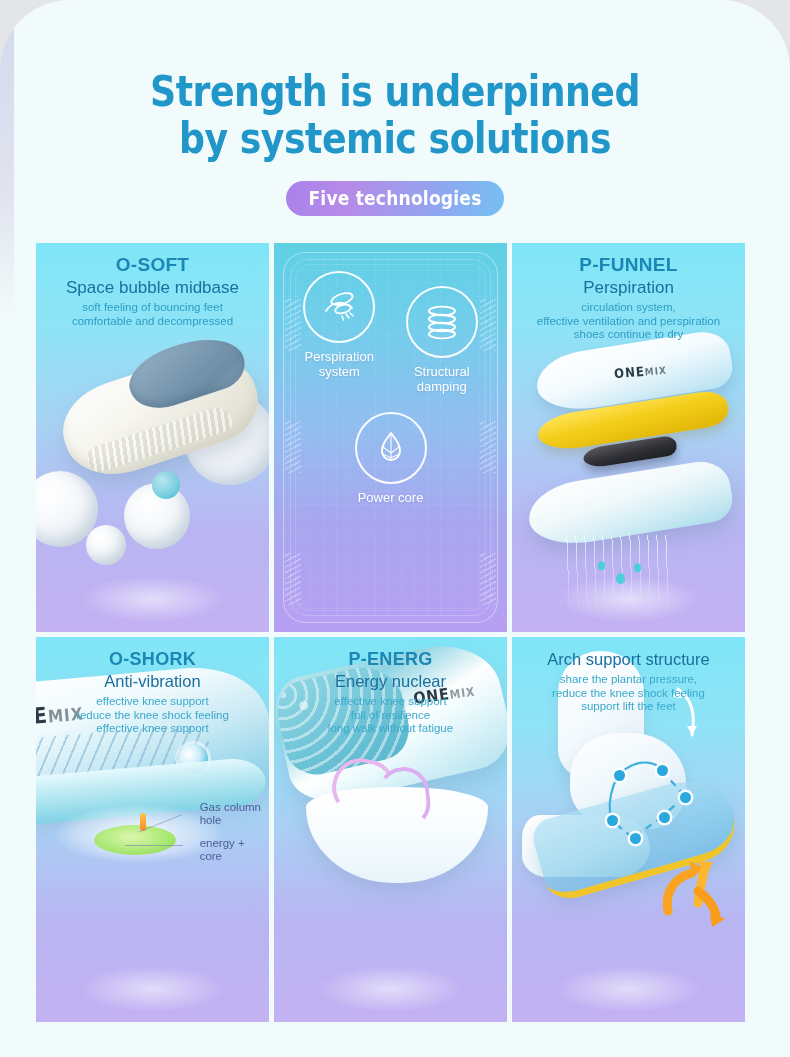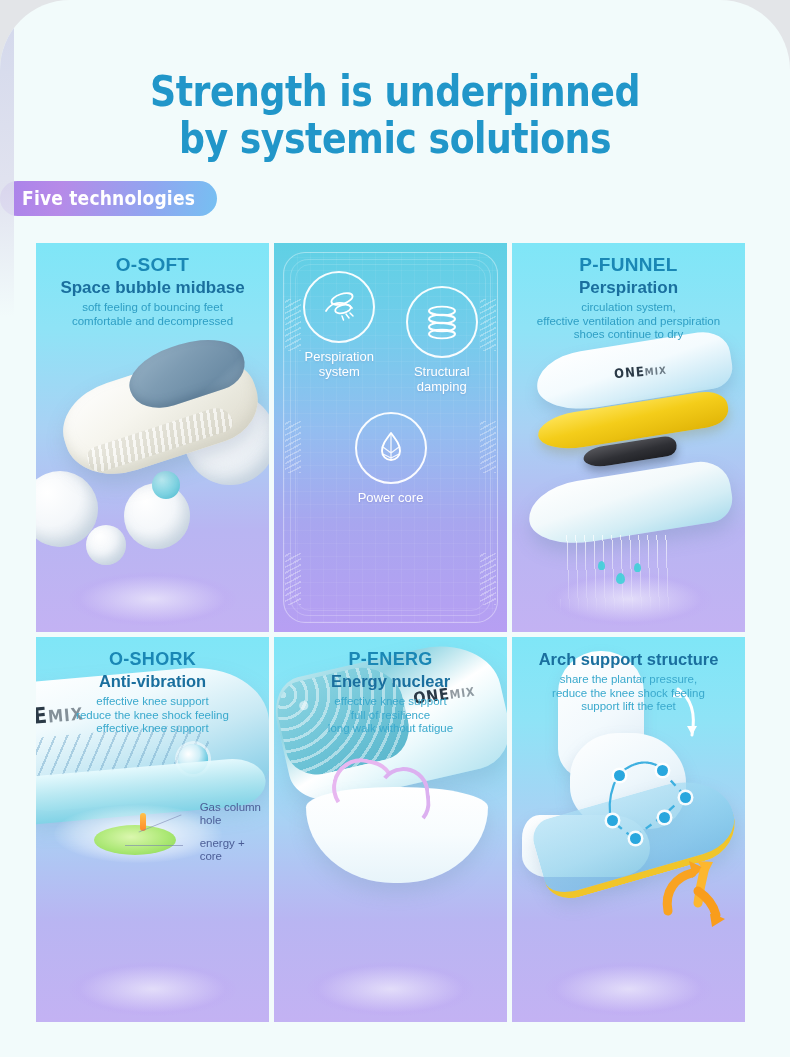--- a/index.html
+++ b/index.html
@@ -27,21 +27,21 @@
   .title {
     color: #2196c9;
     font-size: 42px;
     font-weight: 700;
     line-height: 47px;
     letter-spacing: -0.5px;
     font-stretch: condensed;
     font-family: "DejaVu Sans Condensed","Liberation Sans Narrow","Liberation Sans", sans-serif;
     transform: scaleX(0.96);
   }
-  .badge-wrap { margin-top: 19px; display:flex; }
+  .badge-wrap { margin-top: 19px; display:flex; justify-content:center; }
   .badge {
     display:inline-block;
     padding: 6px 22px 7px;
     border-radius: 20px;
     background: linear-gradient(100deg,#a982ea 0%,#b68ae8 28%,#8fa6f0 70%,#76c0f2 100%);
     color: #ffffff;
     font-size: 19px;
     font-weight: 700;
     letter-spacing: .2px;
     font-family: "DejaVu Sans Condensed","Liberation Sans Narrow","Liberation Sans", sans-serif;
@@ -59,21 +59,21 @@
   .panel {
     position: relative;
     overflow: hidden;
     background: linear-gradient(180deg,#7fe6f7 0%,#8fe3f6 22%,#a9d1f4 48%,#b9b5f2 74%,#c3b2f3 100%);
   }
   .panel .hd { position:relative; z-index:4; padding-top: 11px; text-align:center; }
   .code {
     color:#1a87b5; font-size:19px; font-weight:700; letter-spacing:.3px; line-height:22px;
   }
   .name {
-    color:#1a6f9e; font-size:17px; font-weight:700; line-height:21px; margin-top:1px;
+    color:#1a6f9e; font-size:17px; font-weight:400; line-height:21px; margin-top:1px;
   }
   .desc {
     color:#2e9ec4; font-size:11.5px; line-height:13.5px; margin-top:3px; padding:0 6px;
     font-weight:400;
   }
   .r2 .code { font-size:18px; }
   .r2 .name { font-size:16.5px; }
   .r2 .desc { color:#3aa9cd; }
 
   

